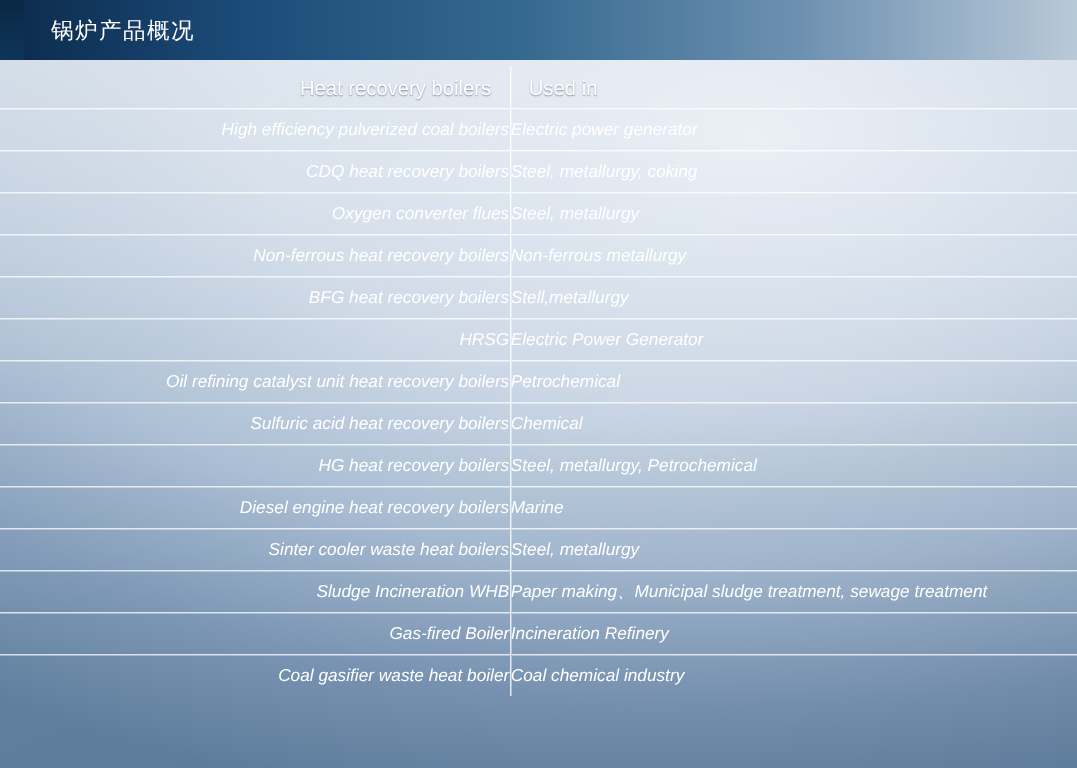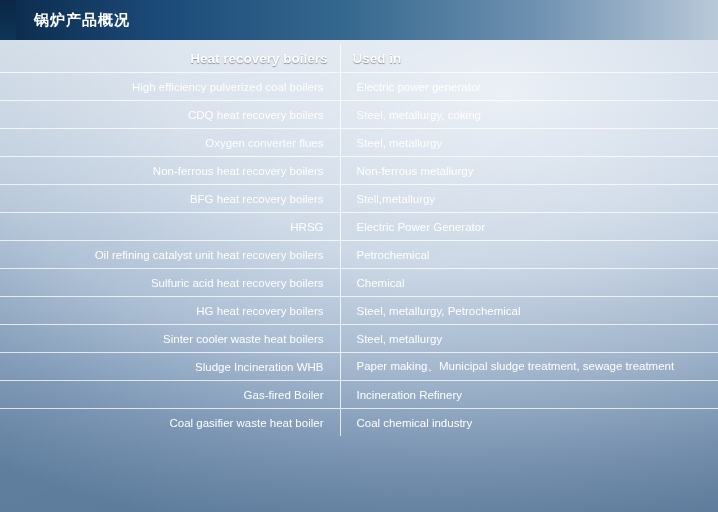--- a/index.html
+++ b/index.html
@@ -43,62 +43,62 @@
     width: 16px;
     height: 40px;
     background: linear-gradient(180deg, #0a2744 0%, #0e3558 100%);
   }
   .title-text {
     color: #ffffff;
     font-size: 15px;
     letter-spacing: 1px;
     padding-left: 18px;
     font-family: "DejaVu Sans", "Liberation Sans", sans-serif;
-    font-weight: bold;
   }
   .table-wrap {
     position: absolute;
     left: 0;
     top: 44px;
     width: 718px;
   }
   table.product-table {
     border-collapse: collapse;
     width: 718px;
     table-layout: fixed;
   }
   table.product-table col.c1 { width: 340px; }
   table.product-table col.c2 { width: 378px; }
 
   .product-table th {
     font-size: 13.5px;
-    font-weight: bold;
+    font-weight: normal;
     color: #ffffff;
     height: 28px;
     padding: 0 12px;
     border-bottom: 1px solid rgba(255,255,255,0.75);
     background: transparent;
     text-shadow: 0 1px 1px rgba(20,40,65,0.45);
   }
   .product-table th.left-col {
     text-align: right;
   }
   .product-table th.right-col {
     text-align: left;
     border-left: 1px solid rgba(255,255,255,0.8);
   }
   .product-table td {
     font-size: 11.5px;
     color: #ffffff;
     height: 27px;
-    padding: 0 16px;
+    padding: 0 0;
     border-bottom: 1px solid rgba(255,255,255,0.75);
     white-space: nowrap;
     overflow: hidden;
     text-overflow: ellipsis;
+    font-style: italic;
   }
   .product-table td.left-col {
     text-align: right;
   }
   .product-table td.right-col {
     text-align: left;
     border-left: 1px solid rgba(255,255,255,0.8);
   }
   .product-table tr:last-child td {
     border-bottom: none;
@@ -157,20 +157,24 @@
         </tr>
         <tr>
           <td class="left-col">Sulfuric acid heat recovery boilers</td>
           <td class="right-col">Chemical</td>
         </tr>
         <tr>
           <td class="left-col">HG heat recovery boilers</td>
           <td class="right-col">Steel, metallurgy, Petrochemical</td>
         </tr>
         <tr>
+          <td class="left-col">Diesel engine heat recovery boilers</td>
+          <td class="right-col">Marine</td>
+        </tr>
+        <tr>
           <td class="left-col">Sinter cooler waste heat boilers</td>
           <td class="right-col">Steel, metallurgy</td>
         </tr>
         <tr>
           <td class="left-col">Sludge Incineration WHB</td>
           <td class="right-col">Paper making、Municipal sludge treatment, sewage treatment</td>
         </tr>
         <tr>
           <td class="left-col">Gas-fired Boiler</td>
           <td class="right-col">Incineration Refinery</td>

